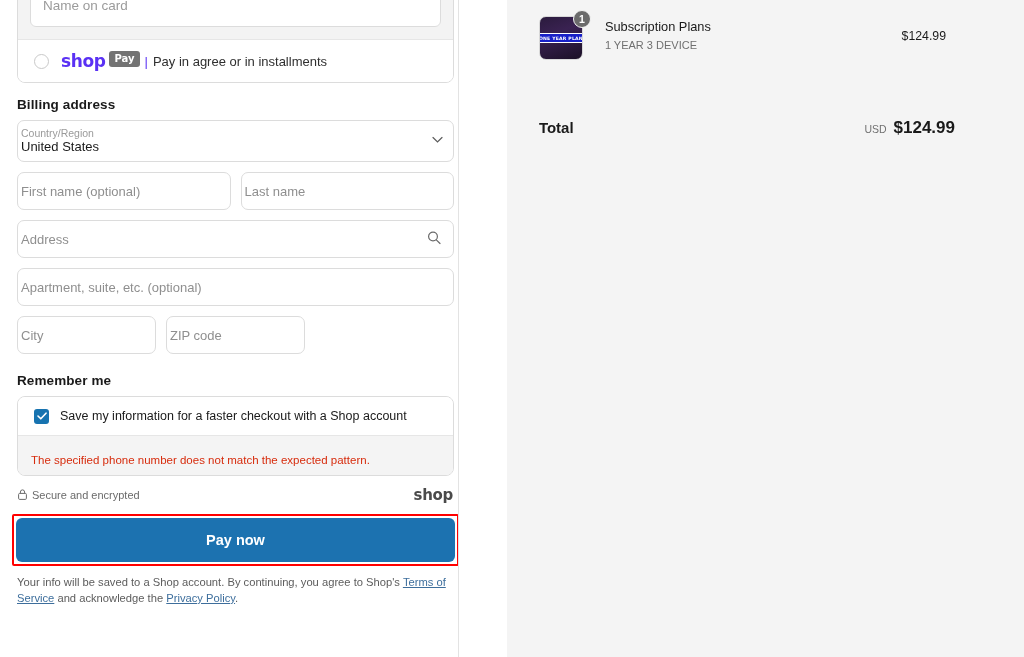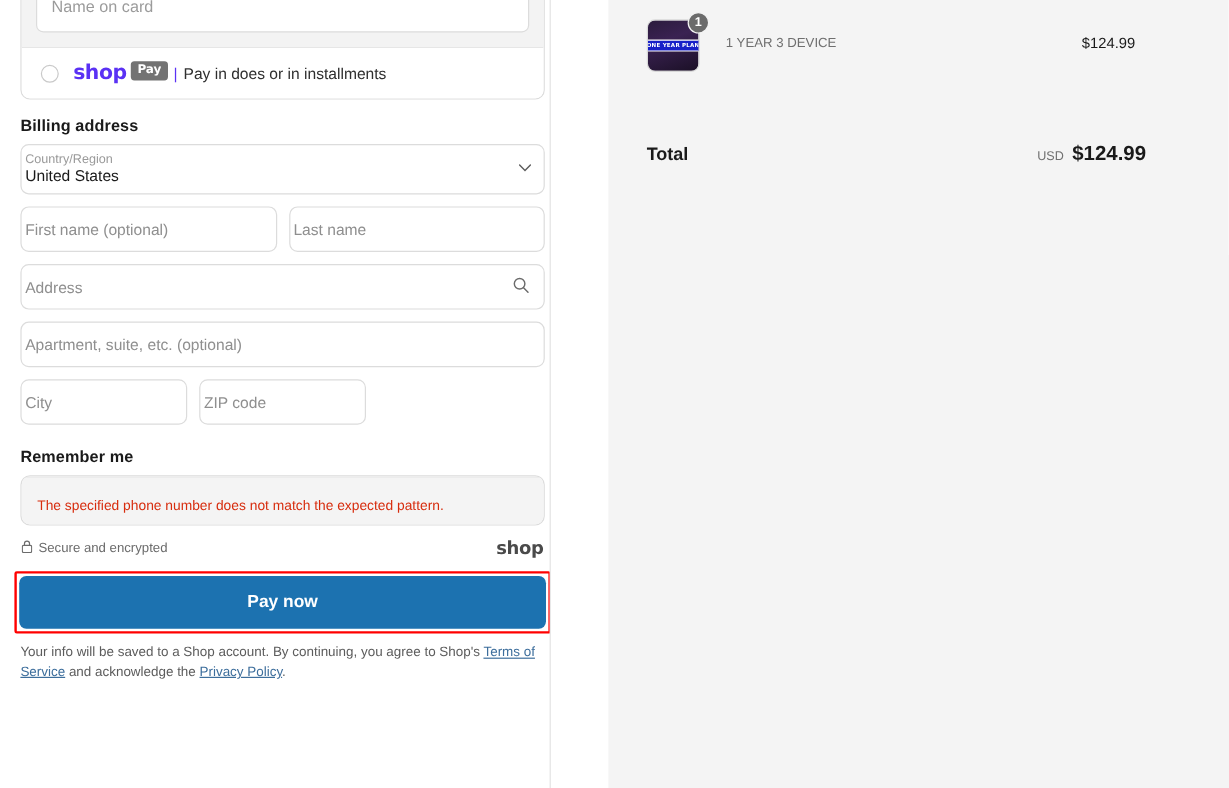--- a/index.html
+++ b/index.html
@@ -214,21 +214,21 @@
 
     <div class="pay-card">
       <div class="pay-card-top">
         <div class="name-on-card">Name on card</div>
       </div>
       <div class="shoppay-row">
         <span class="radio-circle"></span>
         <span class="shop-word">shop</span>
         <span class="pay-pill">Pay</span>
         <span class="shoppay-sep">|</span>
-        <span class="shoppay-text">Pay in does or in installments</span>
+        <span class="shoppay-text">Pay in agree or in installments</span>
       </div>
     </div>
 
     <div style="position:absolute; left:17px; top:97px; width:437px;">
       <div class="sec-head">Billing address</div>
 
       <div class="field tall mb10">
         <span class="flabel">Country/Region</span>
         <span class="fvalue">United States</span>
         <span class="chev">
@@ -258,20 +258,28 @@
       <div class="row">
         <div class="field" style="width:139px;">City</div>
         <div class="field" style="width:139px;">ZIP code</div>
       </div>
     </div>
 
     <div style="position:absolute; left:17px; top:373px; width:437px;">
       <div class="sec-head">Remember me</div>
 
       <div class="remember-card">
+        <div class="remember-top">
+          <span class="cb">
+            <svg width="10" height="8" viewBox="0 0 10 8">
+                <path d="M1 4l2.8 2.8L9 1.2" stroke="#ffffff" stroke-width="1.6" fill="none" stroke-linecap="round" stroke-linejoin="round"></path>
+              </svg>
+          </span>
+          <span class="remember-label">Save my information for a faster checkout with a Shop account</span>
+        </div>
         <div class="remember-bottom">
           <div class="err-msg">The specified phone number does not match the expected pattern.</div>
         </div>
       </div>
 
       <div class="secure-row">
         <span class="secure-left">
           <span class="lock-icon">
             <svg width="9" height="11" viewBox="0 0 9 11">
               <rect x="0.6" y="4.4" width="7.8" height="6" rx="1.1" stroke="#6b6b6b" stroke-width="1" fill="none"></rect>
@@ -296,20 +304,21 @@
   <div class="right-col">
 
     <div class="line-item">
       <div class="thumb-wrap">
         <div class="thumb">
           <span class="thumb-badge-text">ONE YEAR PLAN</span>
         </div>
         <div class="qty-badge">1</div>
       </div>
       <div class="li-text">
+        <div class="li-title">Subscription Plans</div>
         <div class="li-variant">1 YEAR 3 DEVICE</div>
       </div>
       <div class="li-price">$124.99</div>
     </div>
 
     <div class="total-row">
       <span class="total-label">Total</span>
       <span class="total-right">
         <span class="total-cur">USD</span>
         <span class="total-amt">$124.99</span>

